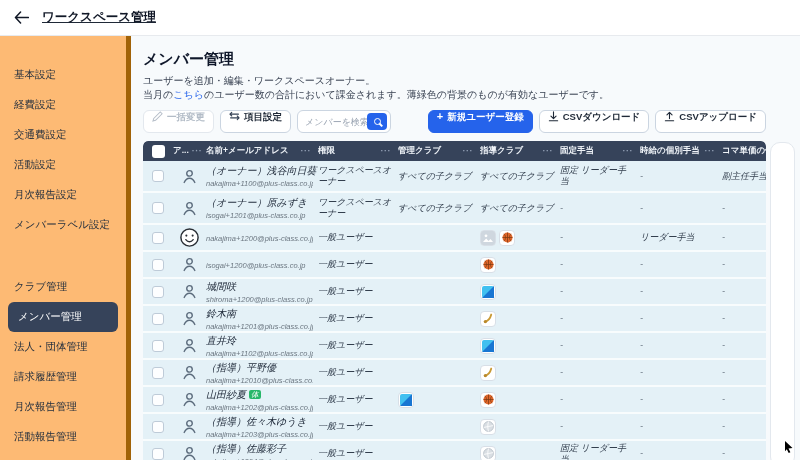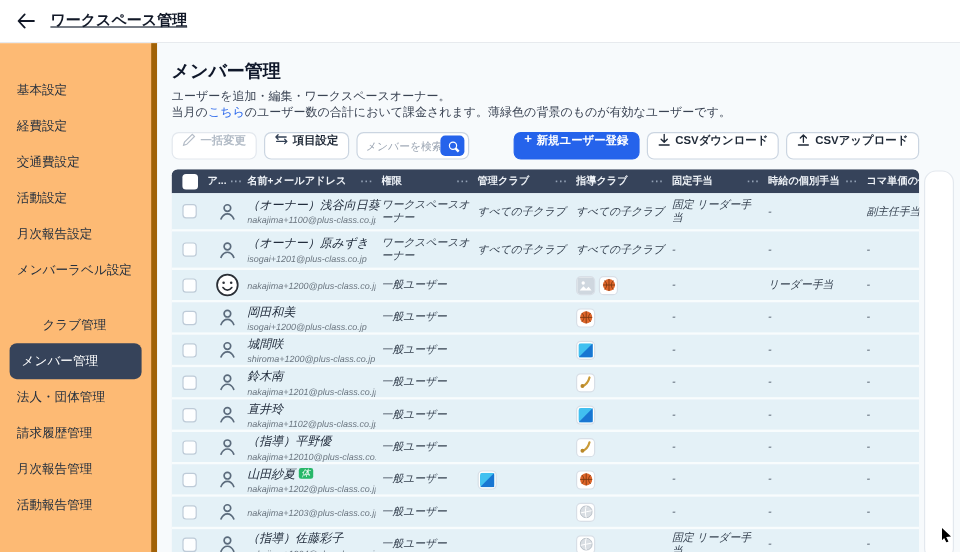--- a/index.html
+++ b/index.html
@@ -8,21 +8,21 @@
 
   
   .topbar { height:36px; background:#fff; border-bottom:1px solid #e7eaee; display:flex; align-items:center; padding:0 14px; gap:13px;text-decoration:underline; }
   .back-btn { background:none; border:none; cursor:pointer; display:flex; align-items:center; }
   .topbar-title { font-size:12.5px; font-weight:bold; color:#111827; }
 
   
   .layout { display:flex; height:424px; }
   .sidebar { width:131px; flex:0 0 131px; background:#fdba74; border-right:5px solid #a16207; padding-top:24px; }
   .side-item { font-size:10.5px; color:#25303e; padding:8px 8px 8px 14px; margin:0 8px 0 0; cursor:pointer; white-space:nowrap; overflow:hidden; }
-  .side-item.group-start { margin-top:16px;text-align:center; }
+  .side-item.group-start { margin-top:32px; }
   .side-item.active { background:#36435a; color:#fff; border-radius:6px; margin:0 8px 0 8px; padding-left:10px; }
 
   .main { flex:1; background:#f7fafc; padding:14px 0 0 12px; position:relative; overflow:hidden; }
   .page-title { font-size:15px; font-weight:bold; color:#0f172a; margin-bottom:5px; }
   .desc { font-size:10px; color:#3a4353; line-height:14px; }
   .link { color:#2563eb; text-decoration:none; cursor:pointer;margin-top:24px; }
 
   
   .toolbar { margin-top:8px; display:flex; align-items:center; gap:6px; width:623px; }
   .btn { height:23px; display:inline-flex; align-items:flex-start; gap:4px; padding:0 8px; background:#fff; border:1px solid #cbd5e1; border-radius:6px; font-size:9.5px; font-weight:bold; color:#1f2937; cursor:pointer; white-space:nowrap; font-family:inherit; }
@@ -267,23 +267,20 @@
             <div class="cb-cell">
               <span class="cb"></span>
             </div>
             <div class="av-cell">
               <svg width="17" height="17" viewBox="0 0 16 16">
                 <circle cx="8" cy="5.1" r="2.6" fill="none" stroke="#5b6b7c" stroke-width="1.3"></circle>
                 <path d="M3 13.6c1.2-2.9 3-4 5-4s3.8 1.1 5 4" fill="none" stroke="#5b6b7c" stroke-width="1.3" stroke-linecap="round"></path>
               </svg>
             </div>
             <div class="name-cell">
-              <div class="name-line">
-                <span>岡田和美</span>
-              </div>
               <div class="email">isogai+1200@plus-class.co.jp</div>
             </div>
             <div class="cell">一般ユーザー</div>
             <div class="club-cell"></div>
             <div class="club-cell">
               <span class="club-ic">
                 <svg width="11" height="11" viewBox="0 0 12 12">
                   <circle cx="6" cy="6" r="5.5" fill="#e0662a"></circle>
                   <path d="M.5 6h11M6 .5v11M2 2c2.5 2.5 2.5 5.5 0 8M10 2c-2.5 2.5-2.5 5.5 0 8" stroke="#7c3a12" stroke-width=".8" fill="none"></path>
                 </svg>
@@ -455,20 +452,23 @@
             <div class="cb-cell">
               <span class="cb"></span>
             </div>
             <div class="av-cell">
               <svg width="17" height="17" viewBox="0 0 16 16">
                 <circle cx="8" cy="5.1" r="2.6" fill="none" stroke="#5b6b7c" stroke-width="1.3"></circle>
                 <path d="M3 13.6c1.2-2.9 3-4 5-4s3.8 1.1 5 4" fill="none" stroke="#5b6b7c" stroke-width="1.3" stroke-linecap="round"></path>
               </svg>
             </div>
             <div class="name-cell">
+              <div class="name-line">
+                <span>（指導）佐々木ゆうき</span>
+              </div>
               <div class="email">nakajima+1203@plus-class.co.jp</div>
             </div>
             <div class="cell">一般ユーザー</div>
             <div class="club-cell"></div>
             <div class="club-cell">
               <span class="club-ic">
                 <svg width="11" height="11" viewBox="0 0 12 12">
                   <circle cx="6" cy="6" r="5.4" fill="#d9dee3" stroke="#b4bcc4" stroke-width=".8"></circle>
                   <path d="M1 7c3-1 7-1 10-2M6 .6c-1 3-1 7.8 0 10.8" stroke="#fff" stroke-width=".9" fill="none"></path>
                 </svg>

